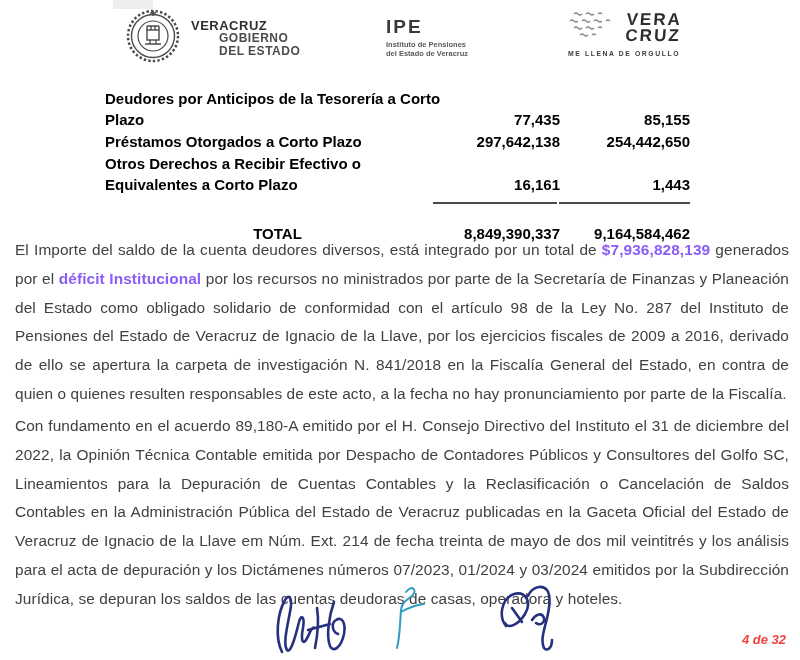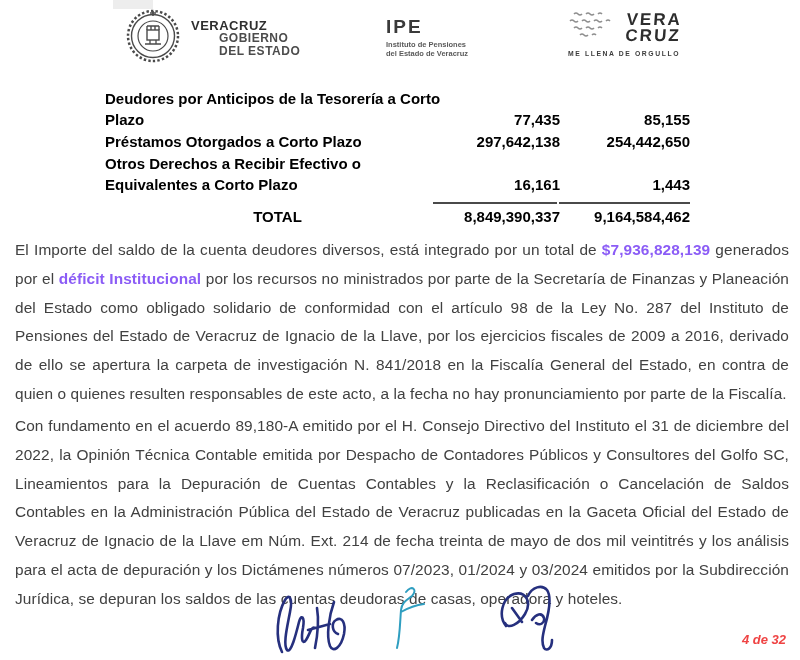--- a/index.html
+++ b/index.html
@@ -30,21 +30,21 @@
   .frow{display:flex;align-items:flex-end;margin-bottom:1px;line-height:21px;}
   .flabel{width:345px;}
   .fv1{width:110px;text-align:right;}
   .fv2{width:130px;text-align:right;}
   .rules{display:flex;height:8px;align-items:flex-end;}
   .rules .sp{width:332px;}
   .rule{border-top:2px solid #4a4a4a;height:0;}
   .rule.r1{width:126px;}
   .rules .gap{width:6px;}
   .rule.r2{width:133px;margin-left:-4px;}
-  .total-row{display:flex;margin-top:2px;line-height:21px;}
+  .total-row{display:flex;margin-top:19px;line-height:21px;}
   .total-row .flabel{text-align:center;}
 
   
   .para{
     position:absolute;left:15px;width:774px;
     text-align:justify;font-size:15.4px;line-height:28.8px;color:#414141;
     letter-spacing:.1px;
   }
   .para b{color:#8b5cf6;}
   #para1{top:236px;}

